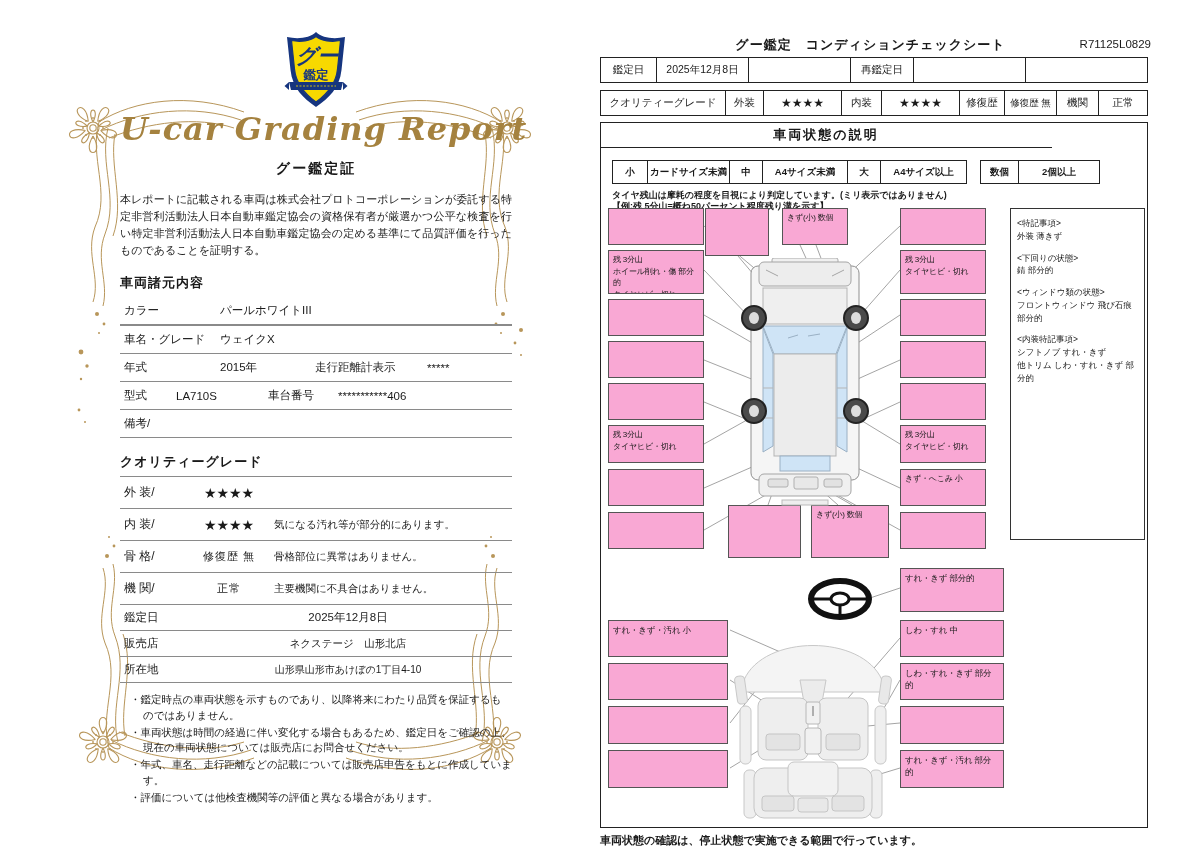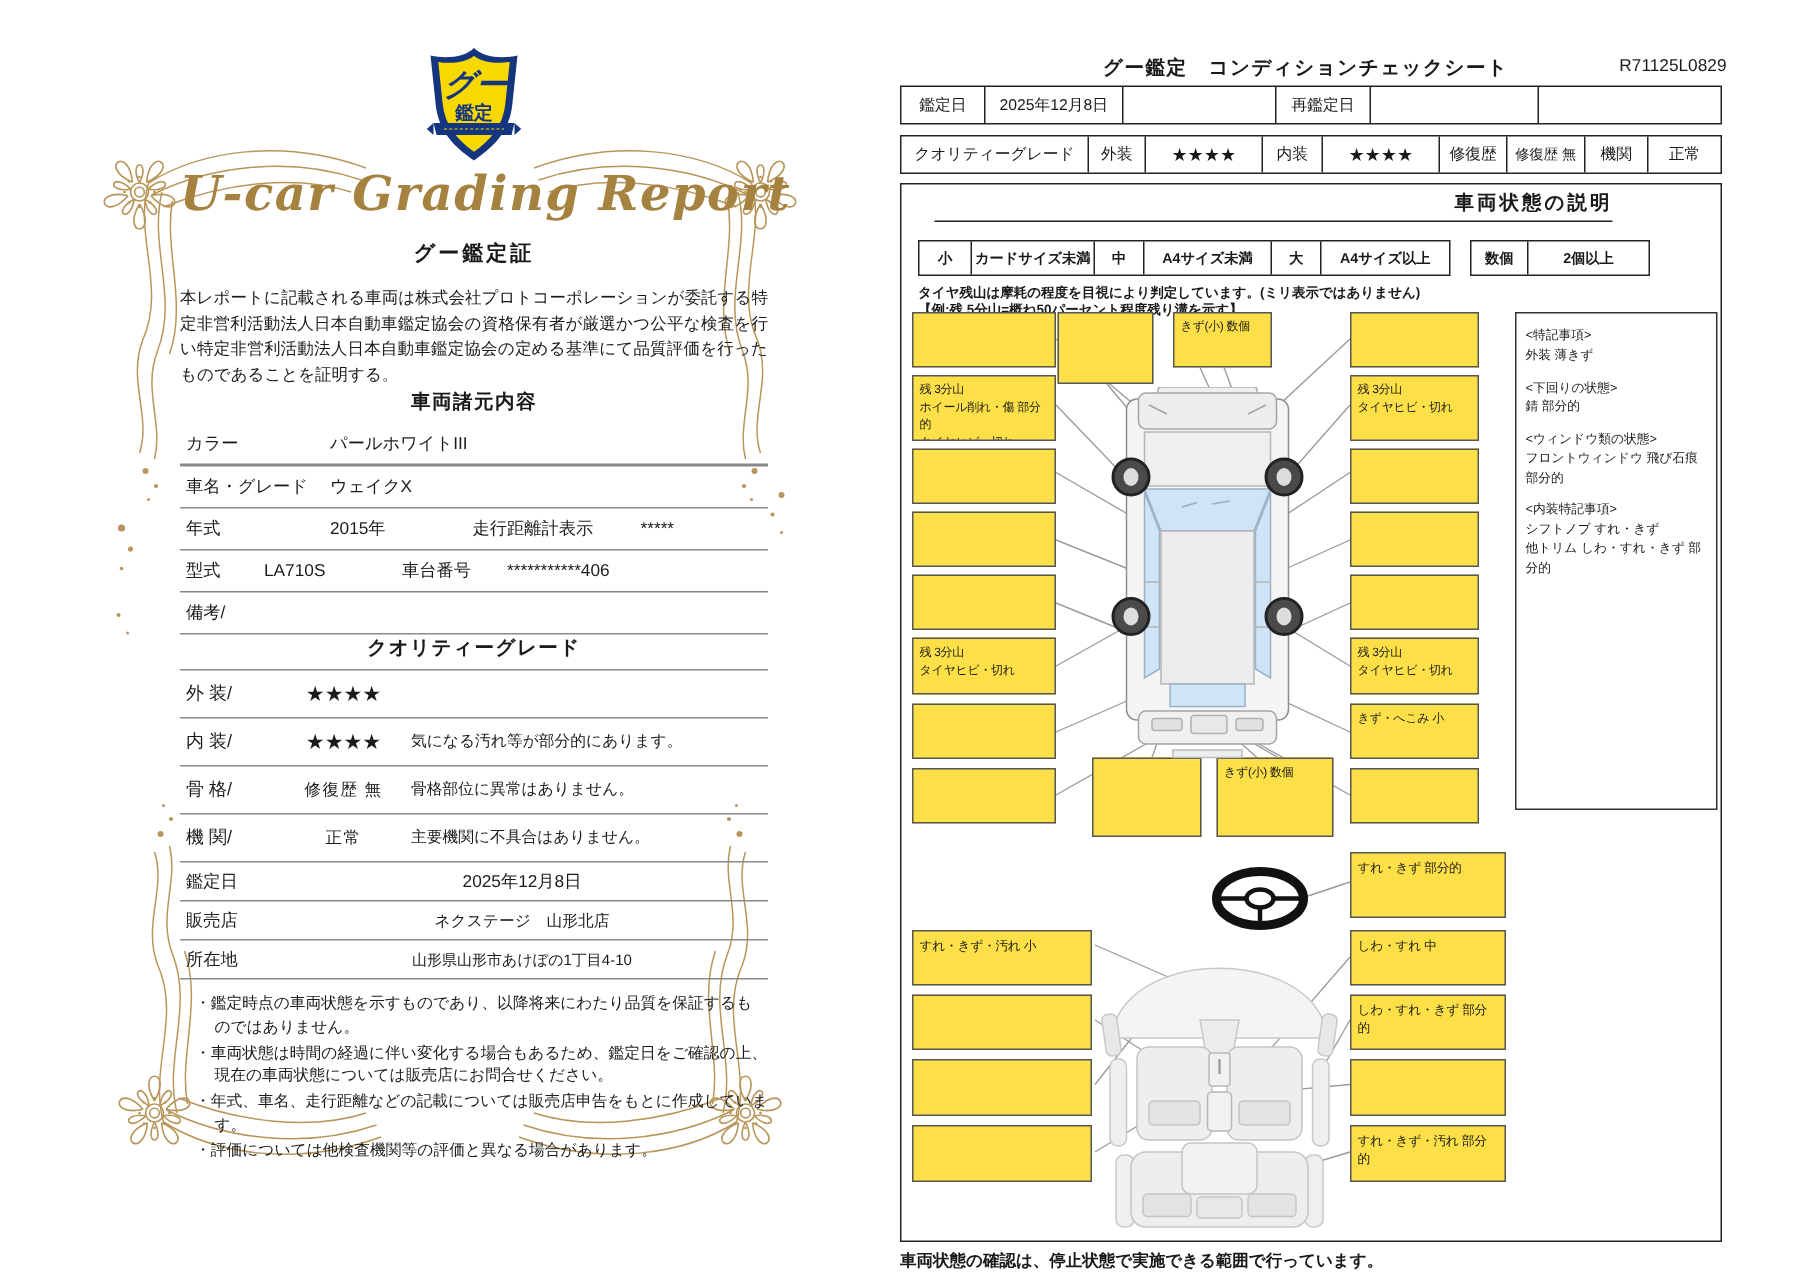--- a/index.html
+++ b/index.html
@@ -10,21 +10,21 @@
 
   
   .page-left{position:absolute;left:35px;top:30px;width:530px;height:810px;}
   .ornament{position:absolute;left:0;top:0;pointer-events:none;}
   .lp-content{position:absolute;left:85px;top:0;width:392px;}
   .badge-wrap{text-align:center;height:78px;}
   .lp-title{font-family:"DejaVu Serif","Liberation Serif",serif;font-style:italic;font-weight:bold;
             font-size:32px;color:#a5823f;text-align:center;margin-top:2px;letter-spacing:1px;white-space:nowrap;}
   .lp-subtitle{text-align:center;font-weight:bold;font-size:14px;margin-top:12px;letter-spacing:2px;}
   .lp-intro{font-size:11px;line-height:1.55;margin:13px 0 0;text-align:justify;}
-  .lp-sec{text-align:center;font-weight:bold;font-size:13px;margin:0 0 5px;letter-spacing:1px;}
+  .lp-sec{font-weight:bold;font-size:13px;margin:15px 0 5px;letter-spacing:1px;}
   .spec{margin-top:2px;}
   .srow{display:flex;align-items:center;border-bottom:1px solid #8a8a8a;min-height:27px;font-size:11.5px;}
   .srow.first{border-top:1px solid #8a8a8a;}
   .sl{flex:0 0 96px;padding-left:4px;}
   .sv{flex:1;}
   .sl2{flex:0 0 112px;}
   .grow{display:flex;border-bottom:1px solid #8a8a8a;padding:7px 0;font-size:10.5px;align-items:center;}
   .grow.first{border-top:1px solid #8a8a8a;}
   .gl{flex:0 0 60px;font-size:12px;padding-left:4px;white-space:nowrap;}
   .gv{flex:0 0 90px;text-align:center;font-size:13px;letter-spacing:1px;}
@@ -40,28 +40,28 @@
   
   .page-right{position:absolute;left:588px;top:30px;width:565px;height:812px;}
   .rp-title{position:absolute;top:6px;left:0;width:100%;text-align:center;font-weight:bold;font-size:13px;letter-spacing:1px;}
   .rp-code{position:absolute;top:8px;right:2px;font-size:11.5px;}
   .rtable{position:absolute;left:12px;width:548px;height:26px;display:flex;border:1px solid #222;box-sizing:border-box;background:#fff;}
   .rtable>div{border-right:1px solid #222;display:flex;align-items:center;justify-content:center;
               font-size:10.5px;box-sizing:border-box;white-space:nowrap;overflow:hidden;}
   .rtable>div:last-child{border-right:none;}
   .t1{top:27px;} .t2{top:60px;}
   .main-box{position:absolute;left:12px;top:92px;width:548px;height:706px;border:1.5px solid #222;box-sizing:border-box;}
-  .mb-head{position:absolute;left:12px;top:92px;width:452px;height:26px;line-height:26px;text-align:right;
-           font-weight:bold;font-size:13px;border-bottom:1.5px solid #222;box-sizing:border-box;letter-spacing:2px;margin-left:23px;}
+  .mb-head{position:absolute;left:12px;top:92px;width:452px;height:26px;line-height:26px;text-align:center;
+           font-weight:bold;font-size:13px;border-bottom:1.5px solid #222;box-sizing:border-box;letter-spacing:2px;}
   .lg{position:absolute;display:flex;border:1px solid #222;height:24px;box-sizing:border-box;background:#fff;}
   .lg>div{border-right:1px solid #222;display:flex;align-items:center;justify-content:center;
           font-size:9.5px;font-weight:600;box-sizing:border-box;white-space:nowrap;}
   .lg>div:last-child{border-right:none;}
   .tire-note{position:absolute;left:24px;font-size:9px;font-weight:bold;white-space:nowrap;}
-  .co{position:absolute;border:1px solid #555;background:#fde047;font-size:8px;line-height:1.45;
+  .co{position:absolute;border:1px solid #555;background:#f9a8d4;font-size:8px;line-height:1.45;
       padding:3px 4px;white-space:pre-line;letter-spacing:-0.2px;box-sizing:border-box;overflow:hidden;}
   .co.big{font-size:8.5px;}
   .np{position:absolute;left:422px;top:178px;width:135px;height:332px;border:1px solid #333;
       padding:8px 6px;font-size:8.5px;line-height:1.5;box-sizing:border-box;background:#fff;}
   .np-b{white-space:pre-line;margin-bottom:9px;}
   .lines{position:absolute;inset:0;pointer-events:none;}
   .diagram-svg{position:absolute;}
   .rp-footer{position:absolute;left:12px;top:803px;font-size:11px;font-weight:bold;white-space:nowrap;}
 </style>
 </head>

